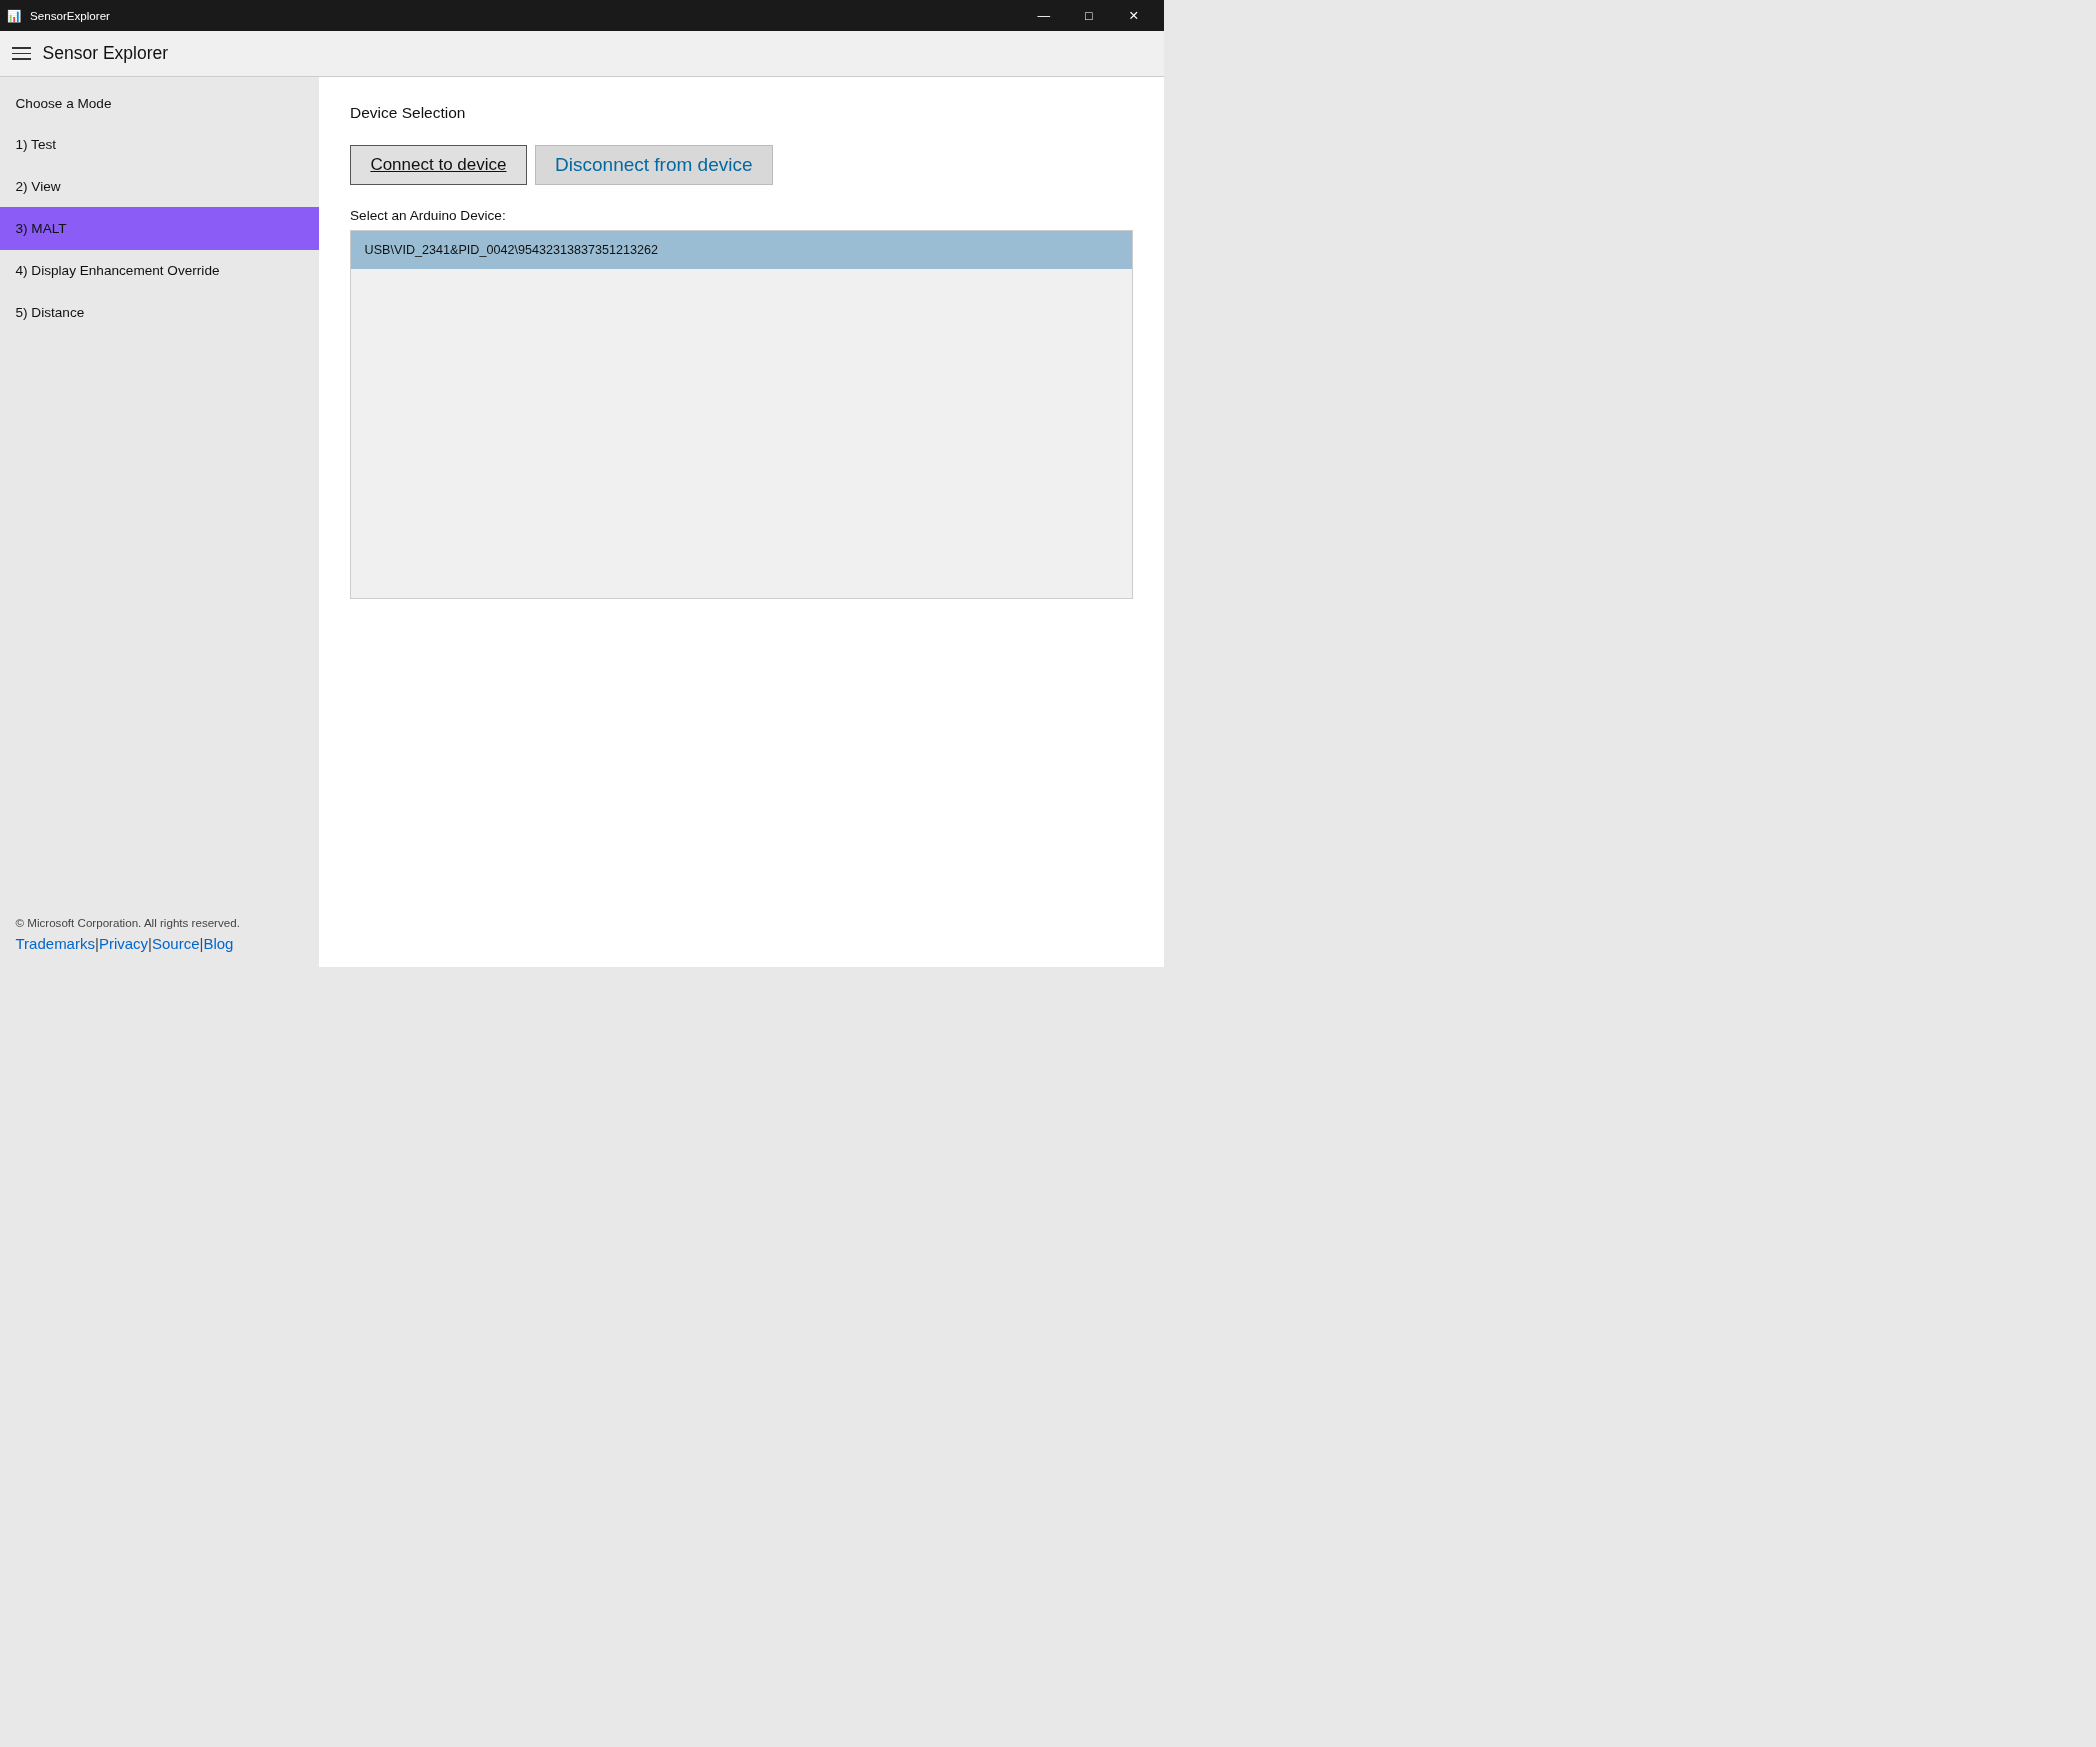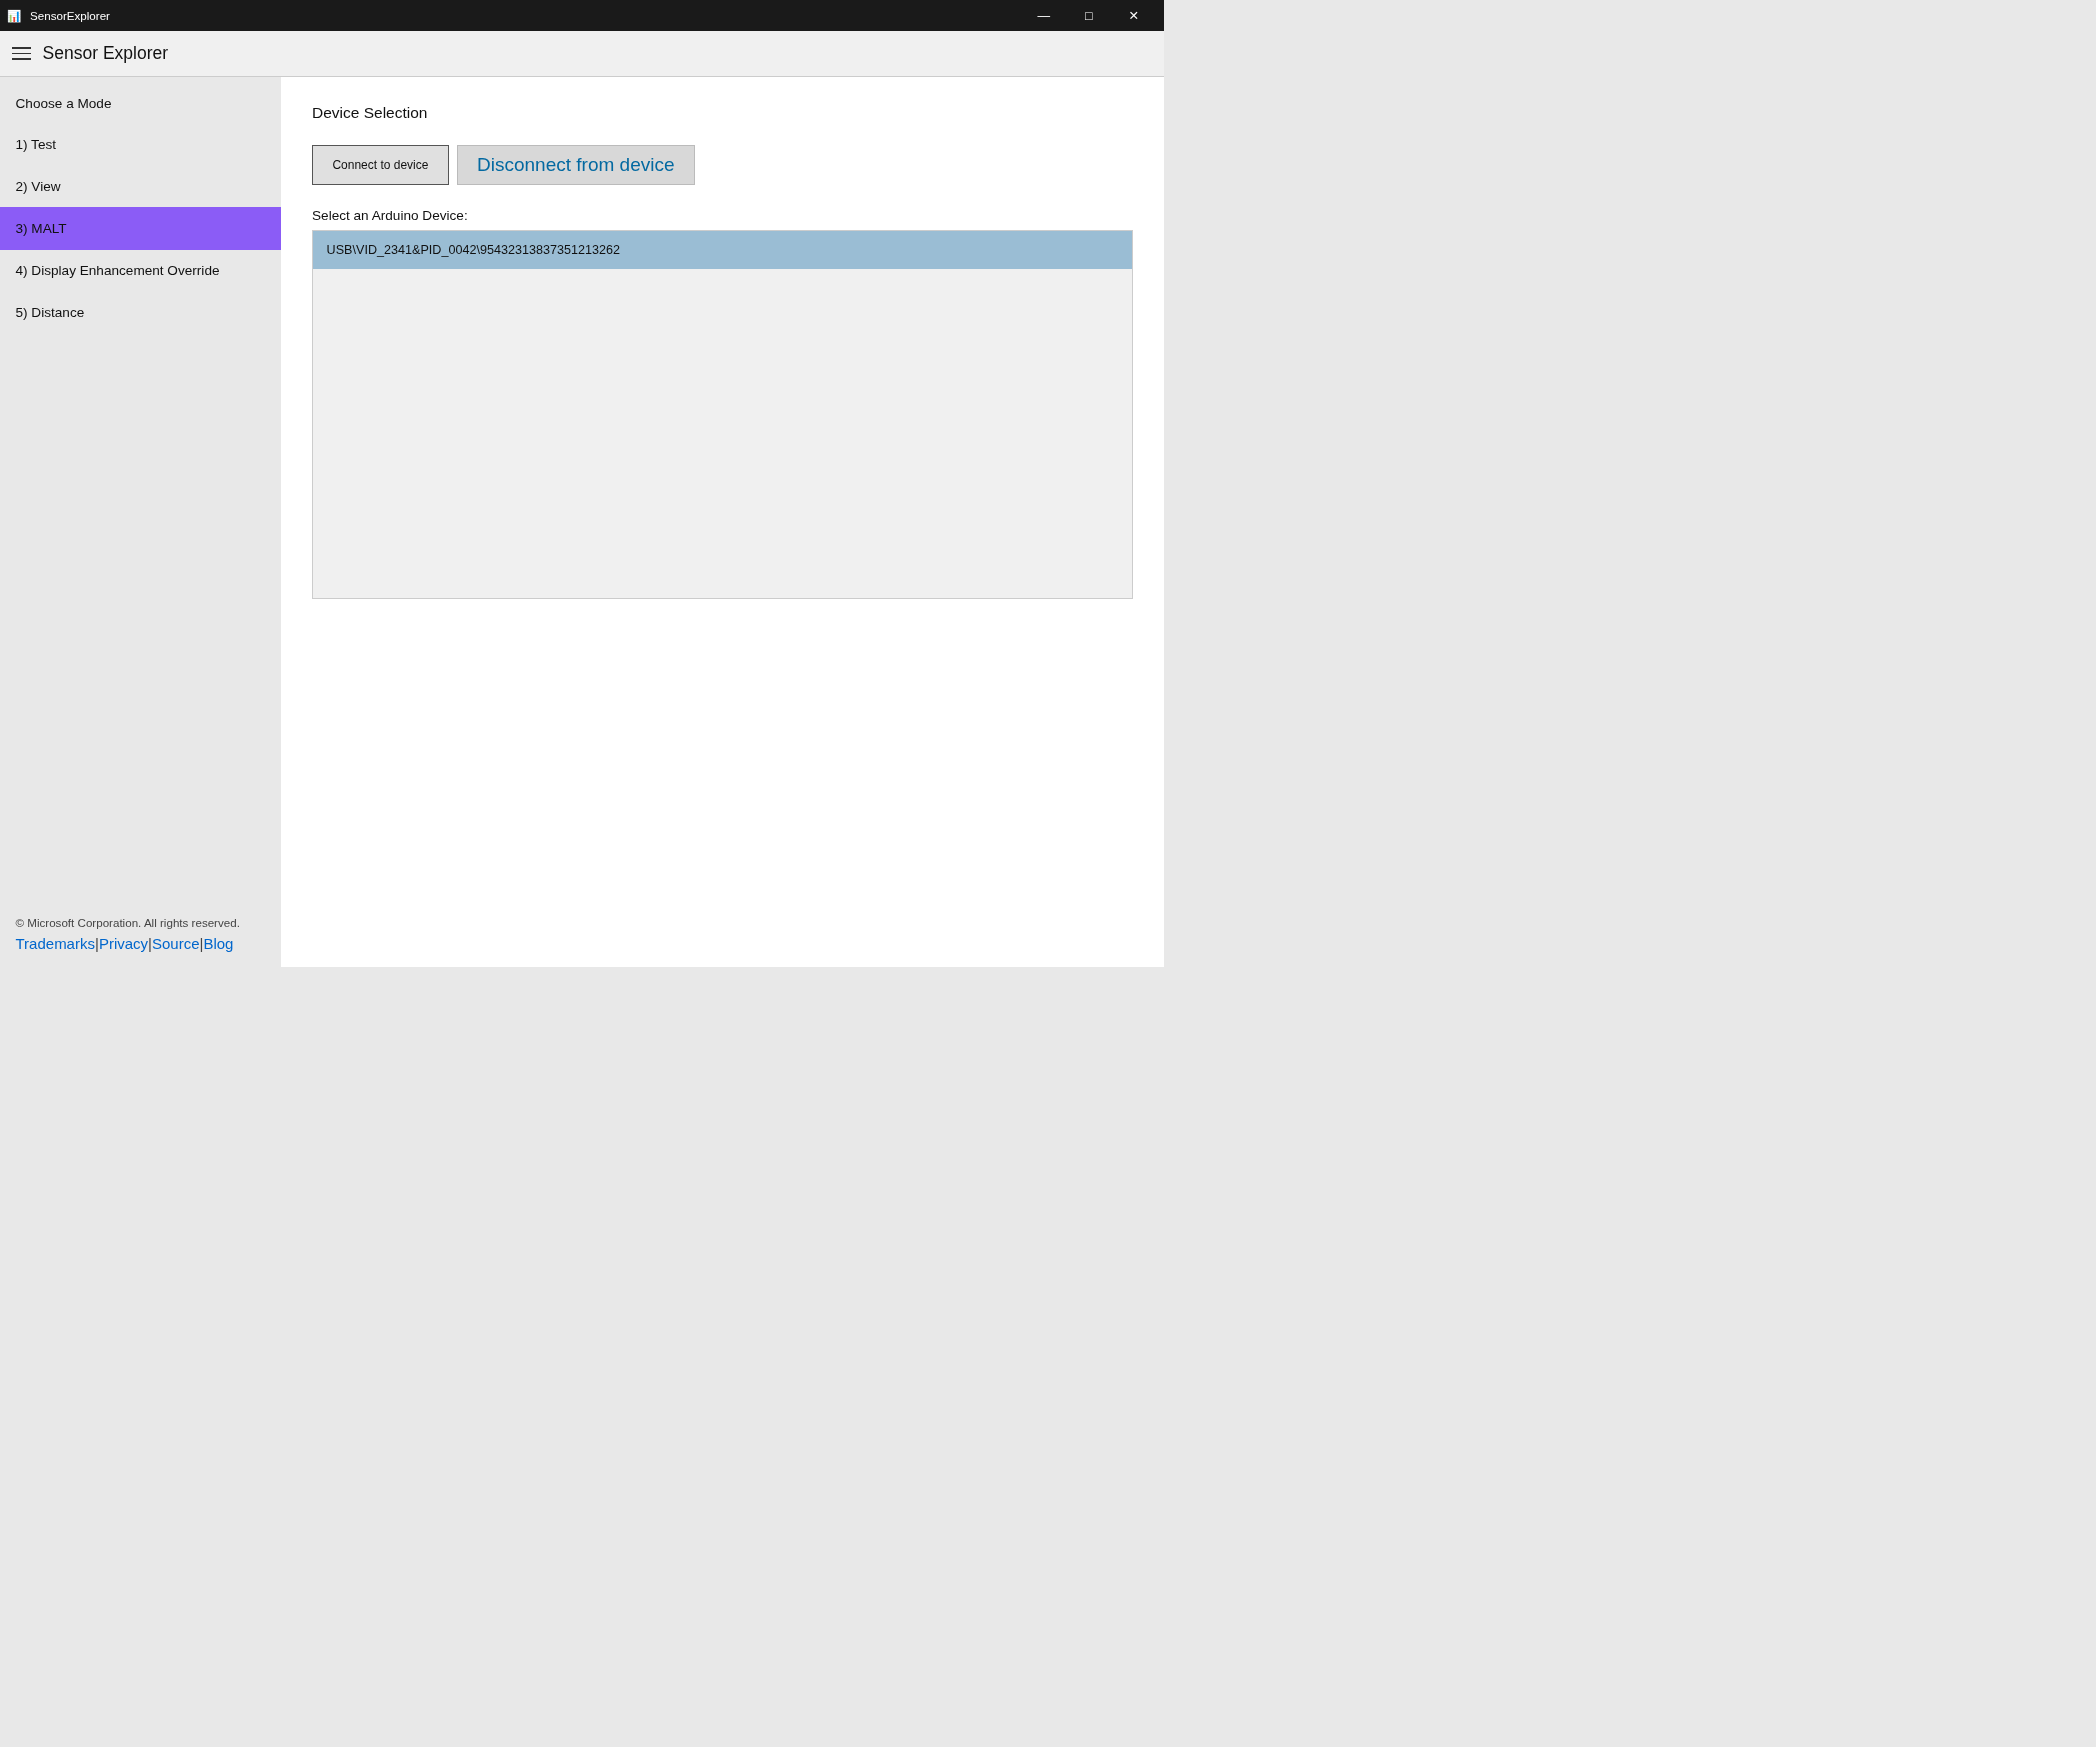--- a/index.html
+++ b/index.html
@@ -60,21 +60,21 @@
     }
 
     
     .main-layout {
       display: flex;
       height: calc(971px - 31px - 50px);
     }
 
     
     .sidebar {
-      width: 281px;
+      width: 319px;
       background: #e8e8e8;
       display: flex;
       flex-direction: column;
       padding-top: 11.6px;
       flex-shrink: 0;
     }
     .sidebar-title {
       font-size: 13.6px;
       font-weight: 400;
       color: #111;
@@ -128,24 +128,25 @@
     
     .button-row {
       display: flex;
       gap: 7.8px;
       margin-bottom: 23px;
     }
     .btn-primary {
       padding: 7.8px 19.4px;
       background: #e0e0e0;
       border: 1.9px solid #555;
-      font-size: 12px;
+      font-size: 17px;
       cursor: pointer;
       color: #111;
       font-family: 'Segoe UI', sans-serif;
+      text-decoration: underline;
     }
     .btn-disabled {
       padding: 7.8px 19.4px;
       background: #d8d8d8;
       border: 1px solid #bbb;
       font-size: 19px;
       cursor: default;
       color: #0369a1;
       font-family: 'Segoe UI', sans-serif;
     }

